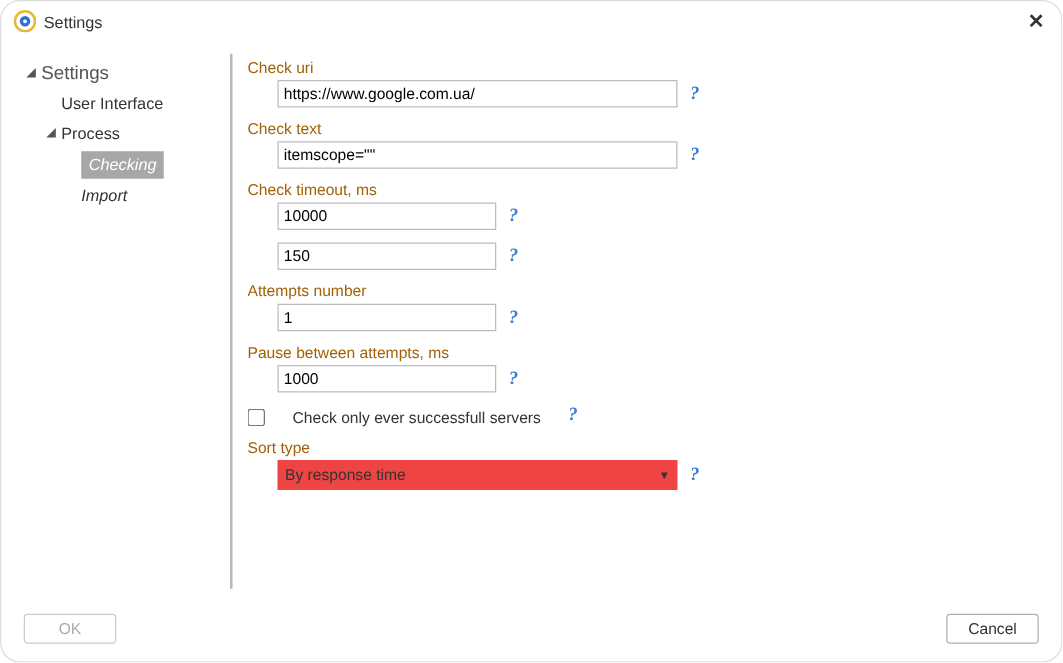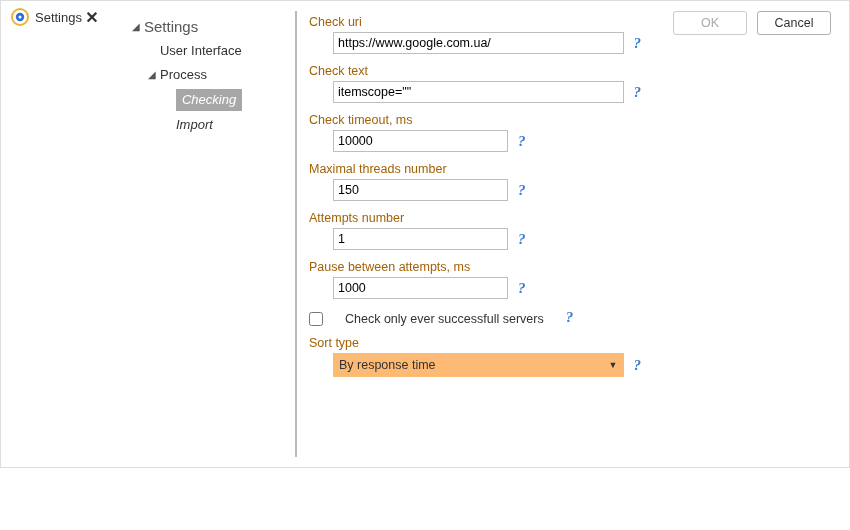--- a/index.html
+++ b/index.html
@@ -7,24 +7,25 @@
       font-family: "Segoe UI", Tahoma, sans-serif;
       font-size: 12px;
       color: #333;
       background: #fff;
       width: 850px;
       height: 530px;
       overflow: hidden;
     }
     .window {
       width: 850px;
-      height: 468px;
+      height: 530px;
       border: 1px solid #ddd;
-      border-radius: 0;
-      display: flex;
+      border-radius: 16px;
+      display: flex;
+      flex-direction: column;
       position: relative;
     }
     .titlebar {
       display: flex;
       align-items: center;
       padding: 6px 10px;
       height: 32px;
     }
     .app-icon {
       width: 18px;
@@ -142,21 +143,21 @@
       width: 14px;
       height: 14px;
     }
     .checkbox-row label {
       font-size: 12.5px;
     }
     .dropdown {
       width: 320px;
       height: 24px;
       border: none;
-      background: #fdba74;
+      background: #ef4444;
       padding: 2px 6px;
       font-size: 12.5px;
       display: flex;
       align-items: center;
       justify-content: space-between;
       cursor: pointer;
     }
     .dropdown-caret {
       font-size: 9px;
       color: #333;
@@ -244,21 +245,20 @@
 
       <div class="field">
         <span class="field-label">Check timeout, ms</span>
         <div class="field-row">
           <input type="text" class="text-input w-med" value="10000" style="">
           <span class="help-icon">?</span>
         </div>
       </div>
 
       <div class="field">
-        <span class="field-label">Maximal threads number</span>
         <div class="field-row">
           <input type="text" class="text-input w-med" value="150" style="">
           <span class="help-icon">?</span>
         </div>
       </div>
 
       <div class="field">
         <span class="field-label">Attempts number</span>
         <div class="field-row">
           <input type="text" class="text-input w-med" value="1" style="">

